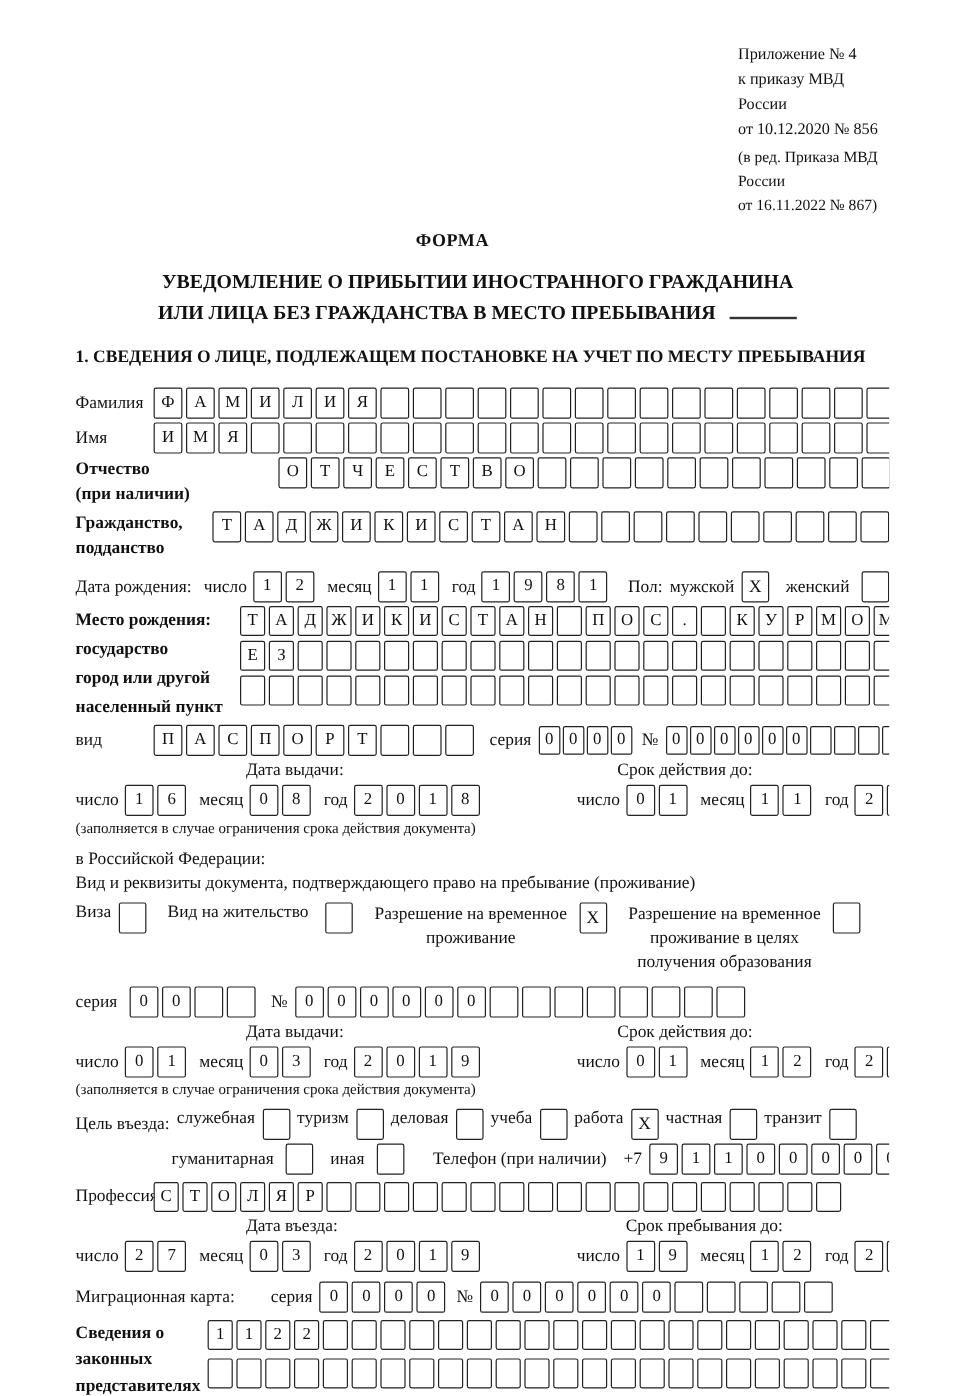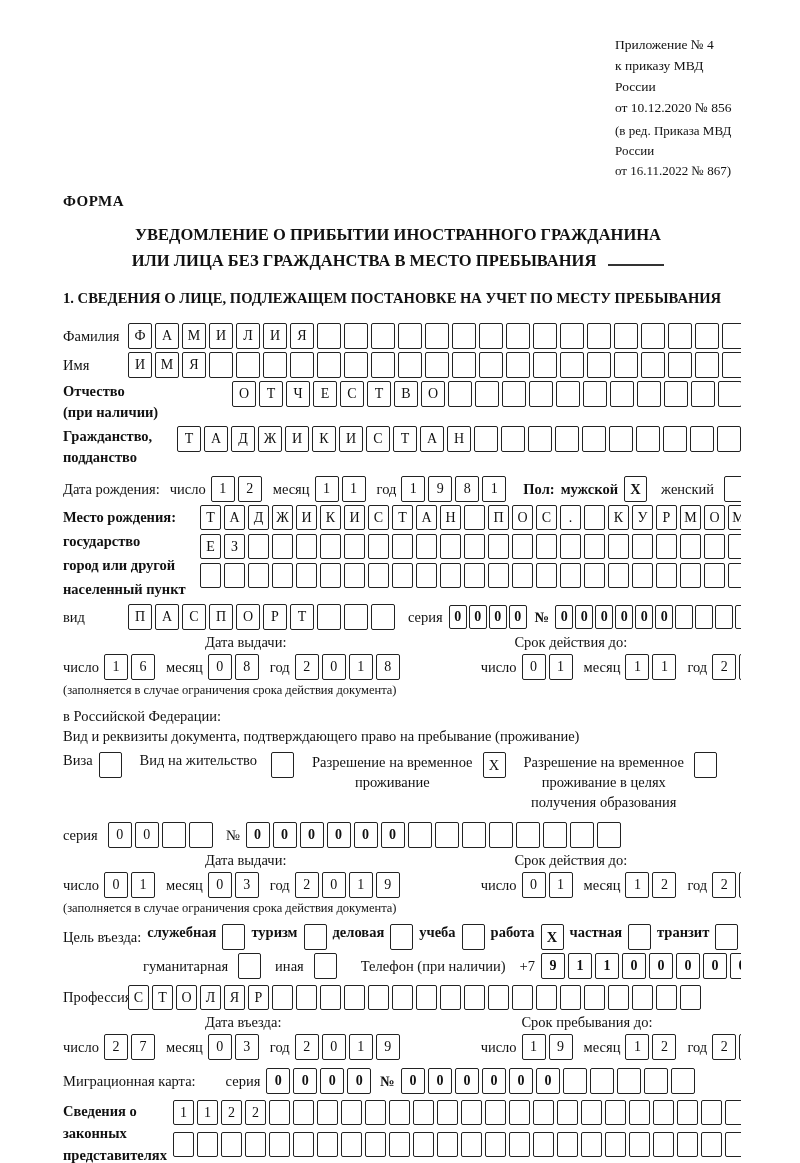--- a/index.html
+++ b/index.html
@@ -3,42 +3,42 @@
 <meta charset="utf-8">
 <style>
   * { box-sizing: border-box; }
   html,body { margin:0; padding:0; background:#fff; }
   body { font-family:"Liberation Serif","DejaVu Serif",serif; color:#111; }
   .page { width:741px; height:1163px; padding:34px 8px 0 63px; overflow:hidden; background:#fff; position:relative; }
 
   
   .appendix { margin-left:552px; font-size:13.5px; line-height:21px; }
   .revision { margin-left:552px; font-size:13px; line-height:20px; margin-top:3px; }
-  .forma { text-align:left; padding-right:42px; font-weight:bold; font-size:15px; margin-top:12px; letter-spacing:.5px; }
+  .forma { text-align:center; padding-right:42px; font-weight:bold; font-size:15px; margin-top:12px; letter-spacing:.5px; }
 
   .title { text-align:center; font-weight:bold; font-size:16.5px; line-height:26px; margin-top:12px; }
   .title-underline { display:inline-block; width:56px; border-bottom:2px solid #333; margin-left:12px; }
   .section-head { font-weight:bold; font-size:14.6px; margin-top:16px; }
 
   
   .row { display:flex; align-items:center; margin:16px 0 3px 0; }
   .row.tight { margin-top:3px; }
   .row.align-top { align-items:flex-start; }
   .flabel { font-size:14.5px; flex:none; }
   .w65 { width:65px; } .w170 { width:169px; } .w114 { width:114px; } .w137 { width:137px; } .w110 { width:110px; }
   .lblcol { display:flex; flex-direction:column; font-size:14.5px; line-height:21px; flex:none;font-weight:bold; }
   .cells { display:inline-flex; flex:none; }
   .cell { display:inline-flex; align-items:center; justify-content:center; flex:none;
           width:24px; height:26px; border:1.6px solid #222; border-radius:2px; margin-right:3px;
           font-size:14px; background:#fff; }
   .cells-sm .cell { width:21px; height:25px; }
   .cells-xs .cell { width:18px; height:24px; margin-right:2px; }
   .cbx { display:inline-flex; align-items:center; justify-content:center; flex:none;
          width:23px; height:26px; border:1.6px solid #222; border-radius:2px; font-size:14.5px; background:#fff; }
-  .gap6 { margin-left:6px;font-weight:bold; } .gap10 { margin-left:10px; } .gap14 { margin-left:14px; }
+  .gap6 { margin-left:6px; } .gap10 { margin-left:10px; } .gap14 { margin-left:14px; }
 
   .dg { display:inline-flex; align-items:center; }
   .dg .lbl { font-size:14.5px; margin-right:5px; }
   .dg .lbl + .cells { margin-right:8px; }
   .dhead-row { display:flex; font-size:14.5px; margin-top:4px; }
   .note { font-size:12.5px; margin:0 0 2px 0; }
   .note.right { margin-left:auto; padding-right:6px; }
 
   .doc-head { text-align:center; font-weight:bold; font-size:14.5px; margin:8px 40px 4px 0; }
   .intro { font-size:14.5px; line-height:20px; margin-top:8px; }

